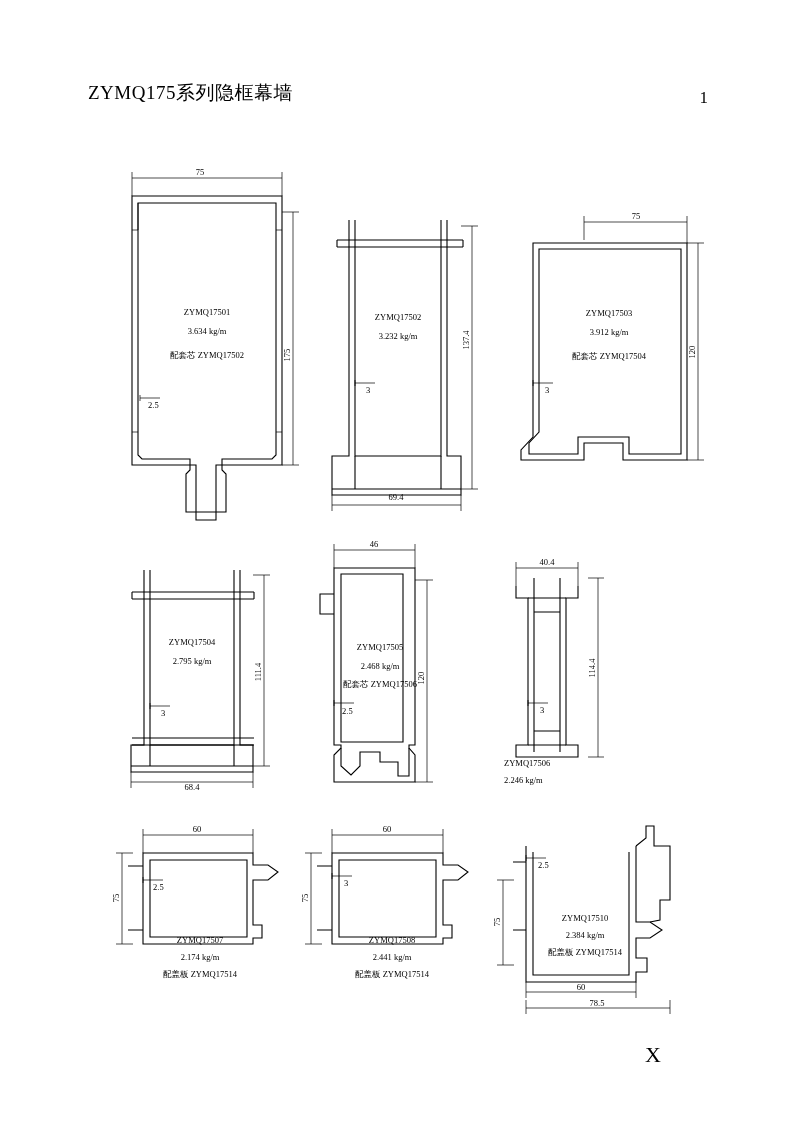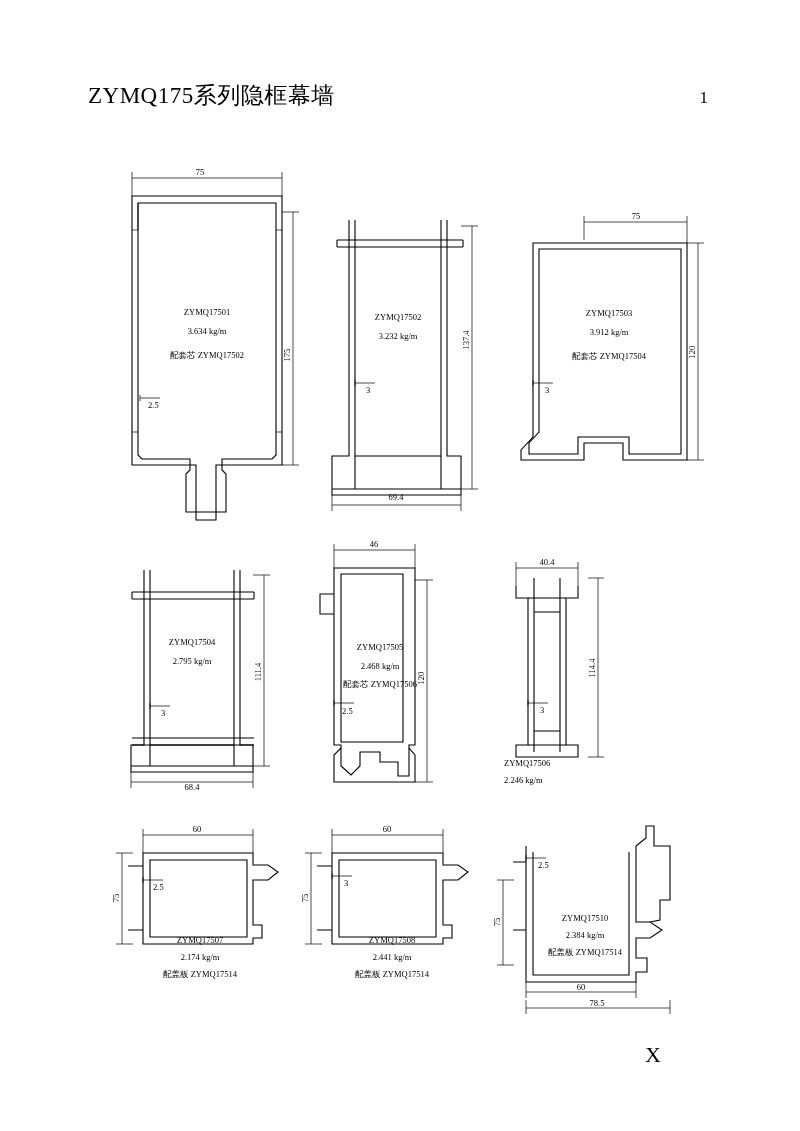--- a/index.html
+++ b/index.html
@@ -17,21 +17,21 @@
   }
   .page {
     position: absolute;
     left: 0; top: 0;
     width: 800px; height: 1131px;
   }
   .title {
     position: absolute;
     left: 88px;
     top: 80px;
-    font-size: 23px;
+    font-size: 19px;
     font-family: "Liberation Serif", serif;
     letter-spacing: 0.5px;
     white-space: nowrap;
   }
   .page-number {
     position: absolute;
     right: 92px;
     top: 88px;
     font-size: 17px;
     font-family: "Liberation Serif", serif;

